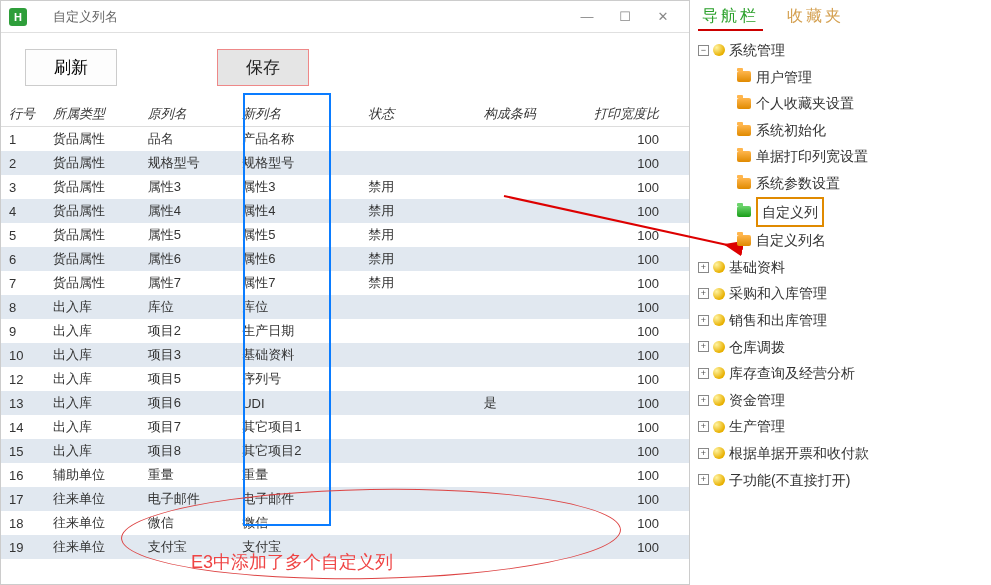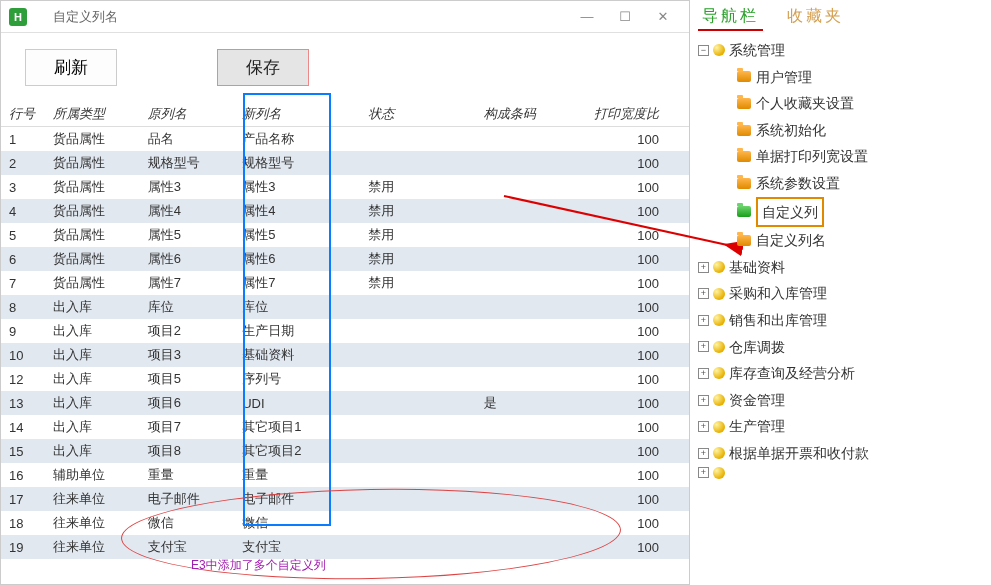--- a/index.html
+++ b/index.html
@@ -23,21 +23,21 @@
 .col-row { width: 40px; }
 .col-type { width: 90px; }
 .col-orig { width: 90px; }
 .col-new { width: 120px; }
 .col-status { width: 110px; }
 .col-barcode { width: 100px; }
 .col-ratio { width: 100px; text-align: right; padding-right: 30px; }
 .hilite-box { position: absolute; border: 2px solid #0a7cff; pointer-events: none; }
 .hilite-newcol { top: 92px; left: 242px; width: 88px; height: 433px; }
 .arrow { position: absolute; pointer-events: none; }
-.annotation { position: absolute; bottom: 10px; left: 190px; color: #a21caf; font-size: 12px; pointer-events: none; }
+.annotation { position: absolute; bottom: 10px; left: 190px; color: #ef4444; font-size: 18px; pointer-events: none; }
 .ellipse { position: absolute; border: 1.5px solid #d44; border-radius: 50%; pointer-events: none; bottom: 5px; left: 120px; width: 500px; height: 90px; transform: rotate(-1deg); }
 .right-pane { flex: 1; padding: 4px 8px; }
 .tabs { display: flex; gap: 20px; margin-bottom: 6px; font-size: 16px; font-weight: 500; }
 .tab { cursor: pointer; padding: 2px 4px; letter-spacing: 3px; }
 .tab.active { color: #2aa02a; border-bottom: 2px solid #c00; }
 .tab.inactive { color: #d4a050; }
 .tree { font-size: 14px; line-height: 1.9; }
 .tree-node { display: flex; align-items: center; white-space: nowrap; }
 .tree-indent { display: inline-block; }
 .expand-box { width: 11px; height: 11px; border: 1px solid #888; display: inline-flex; align-items: center; justify-content: center; font-size: 9px; line-height: 1; margin-right: 4px; cursor: pointer; color: #555; }
@@ -359,16 +359,17 @@
         <div class="tree-node">
           <span class="tree-indent" style="width: 0px;"></span>
           <span class="expand-box">+</span>
           <span class="bullet yellow"></span>
           <span class="tree-label">根据单据开票和收付款</span>
         </div>
         <div class="tree-node">
           <span class="tree-indent" style="width: 0px;"></span>
           <span class="expand-box">+</span>
           <span class="bullet yellow"></span>
+          <span class="tree-label">子功能(不直接打开)</span>
         </div>
       </div>
   </div>
 </div>
 
 </body></html>

